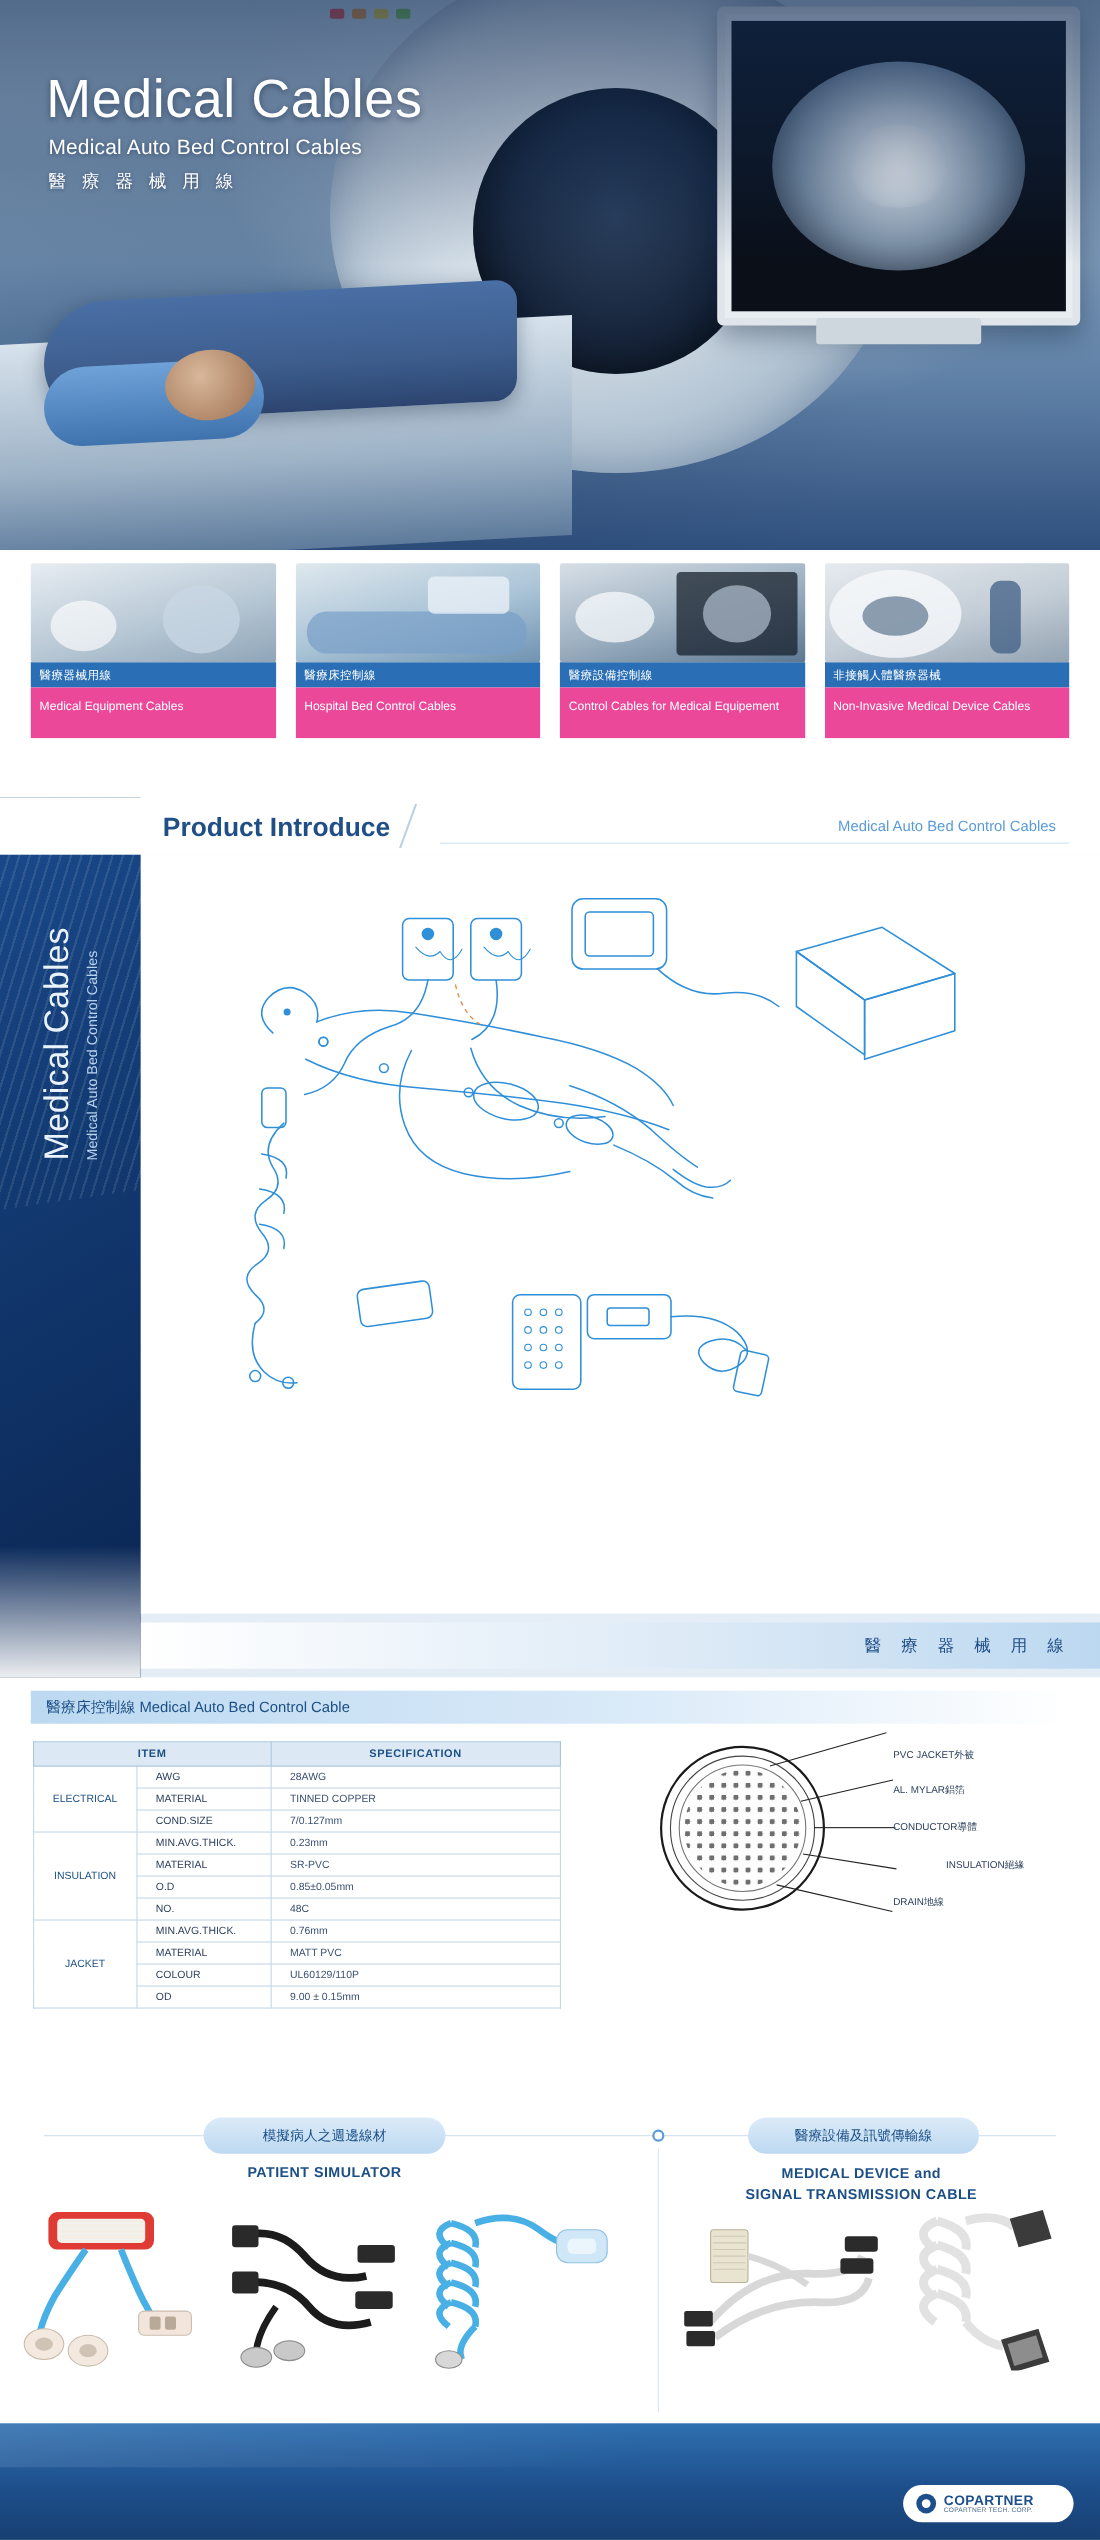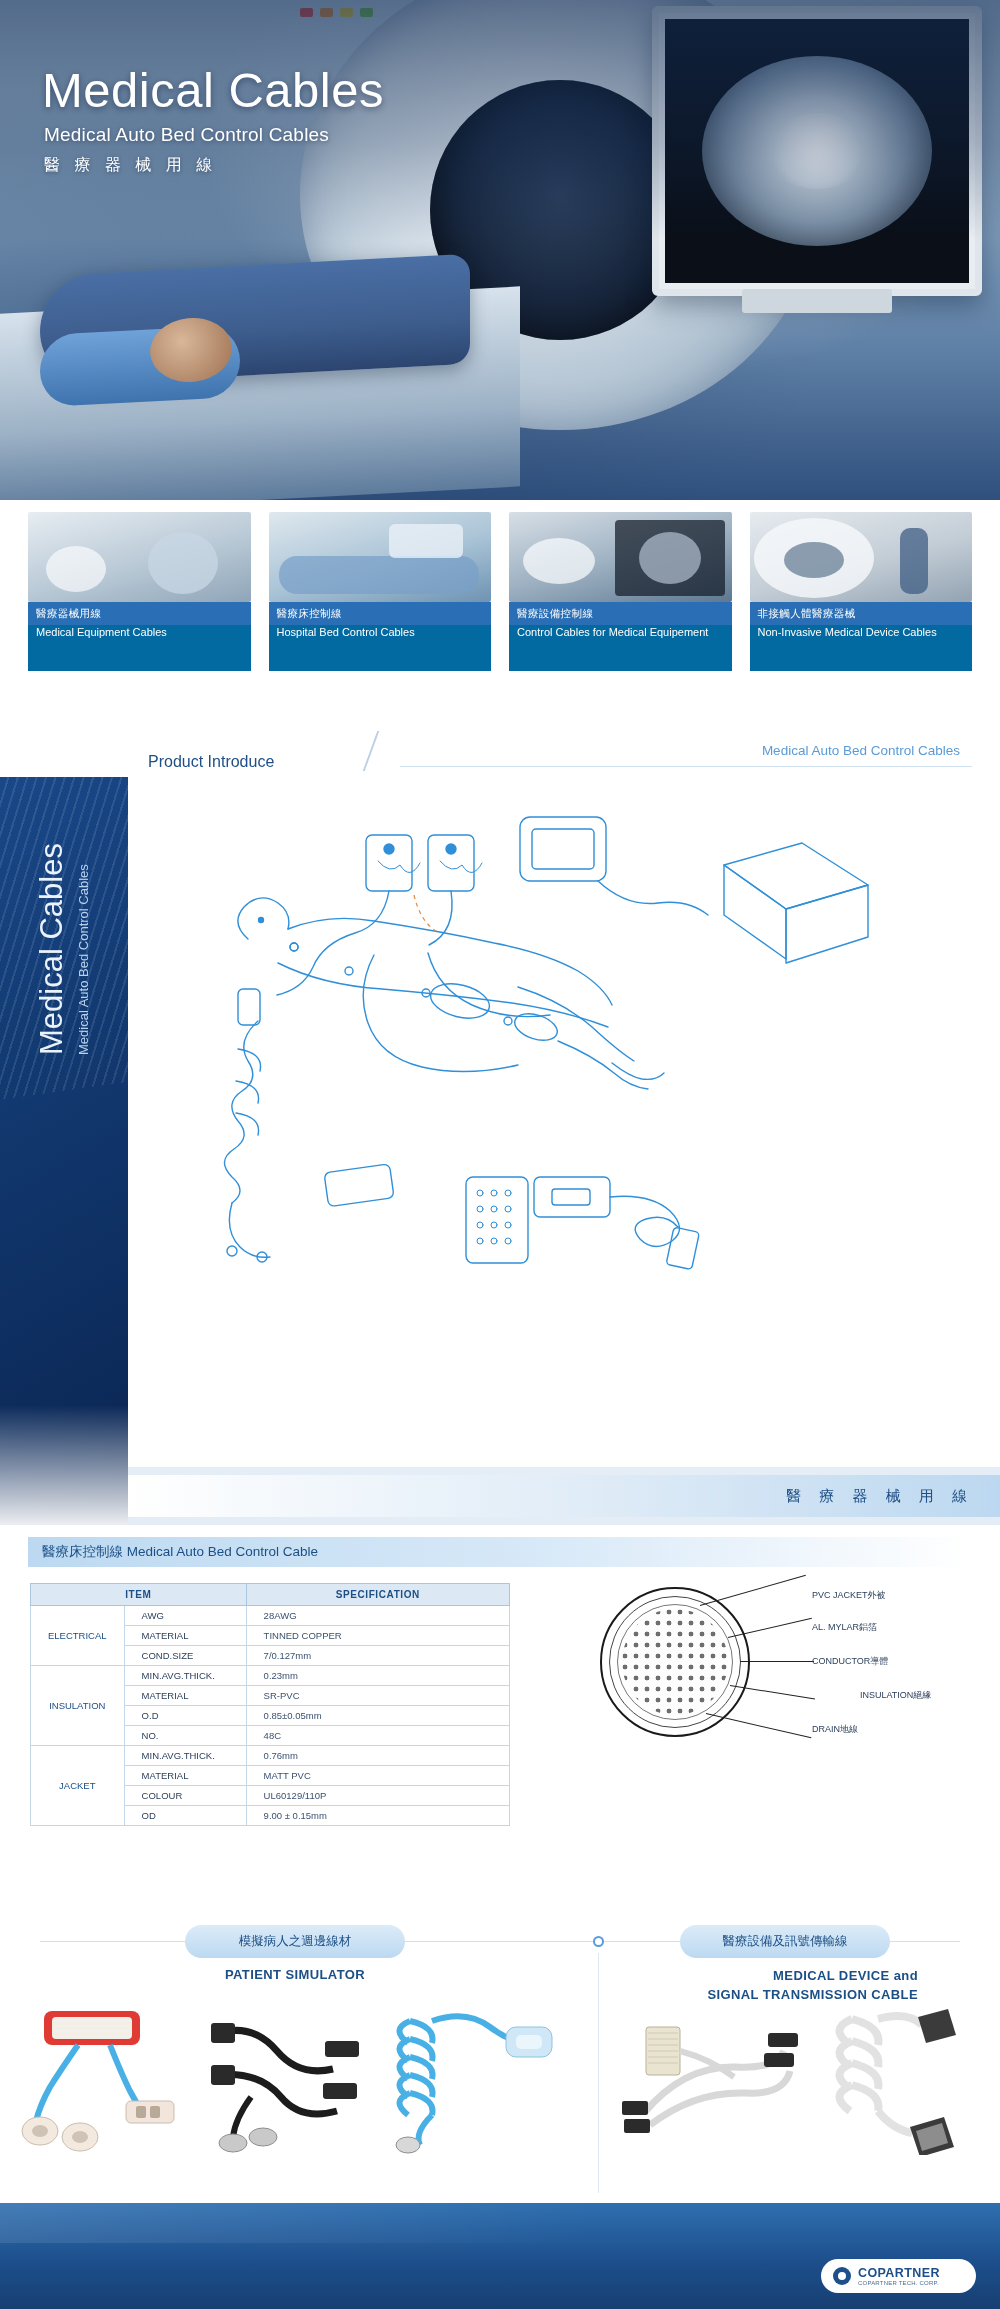--- a/index.html
+++ b/index.html
@@ -113,39 +113,39 @@
   }
   .cat{ width:225px; }
   .cat .thumb{
     width:100%; height:90px; border-radius:2px; overflow:hidden; position:relative;
   }
   .cat .band{
     background:#2a6fb5; color:#fff; font-size:10.5px; padding:5px 8px 4px 8px;
     letter-spacing:.4px;
   }
   .cat .cap{
-    background:#0369a1; color:#fff; font-size:11px; line-height:1.35; padding:0 8px 10px 8px;
+    background:#ec4899; color:#fff; font-size:11px; line-height:1.35; padding:10px 8px 10px 8px;
     min-height:46px;
   }
   .t1{ background:linear-gradient(165deg,#e7edf2,#b9c9d6 55%,#8fa5b8); }
   .t2{ background:linear-gradient(165deg,#dfe8ee,#a9c3d6 55%,#6f93b2); }
   .t3{ background:linear-gradient(165deg,#d7dfe6,#9fb2c3 50%,#5d7891); }
   .t4{ background:linear-gradient(165deg,#e6ebef,#c3cdd6 55%,#93a3b2); }
   .thumb .blob{ position:absolute; border-radius:50%; opacity:.85; }
 
   
   .intro-wrap{
     position:absolute; left:0; top:725px; width:1000px; height:800px;
     background:linear-gradient(180deg,#eef4fa 0%, #e4edf6 100%);
   }
   .intro-head{
     position:relative; height:52px; background:#fff;
   }
   .intro-head .title{
-    position:absolute; left:148px; top:28px; font-size:16px; color:#1f4f86; font-weight:400;
+    position:absolute; left:148px; top:14px; font-size:24px; color:#1f4f86; font-weight:700;
   }
   .intro-head .slash{
     position:absolute; left:370px; top:6px; width:2px; height:40px; background:#bcd0e4; transform:skewX(-20deg);
   }
   .intro-head .sub{
     position:absolute; right:40px; top:18px; font-size:13.5px; color:#5a9bd8;
   }
   .intro-head .line{
     position:absolute; left:400px; right:28px; bottom:10px; height:1px; background:#cfe0ef;
   }
@@ -239,21 +239,21 @@
   .pill.p1{ left:185px; width:220px; }
   .pill.p2{ left:680px; width:210px; }
   .dot-mid{
     position:absolute; left:593px; top:31px; width:11px; height:11px; border-radius:50%;
     background:#fff; border:2px solid #5a9bd8;
   }
   .gal-sub{
     position:absolute; color:#1c4f86; font-size:13px; font-weight:bold; text-align:center; letter-spacing:.4px;
   }
   .gal-sub.s1{ left:185px; width:220px; top:62px; }
-  .gal-sub.s2{ left:648px; width:270px; top:62px; line-height:1.45;text-align:right; }
+  .gal-sub.s2{ left:648px; width:270px; top:62px; line-height:1.45; }
   .vdiv{ position:absolute; left:598px; top:48px; width:1px; height:240px; background:#dbe7f2; }
 
   .photo{ position:absolute; border-radius:3px; }
 
   
   .bottom{
     position:absolute; left:0; bottom:0; width:1000px; height:106px;
     background:linear-gradient(180deg,#2f6fb0 0%, #1d4f8c 55%, #173f72 100%);
   }
   .bottom .wave{

